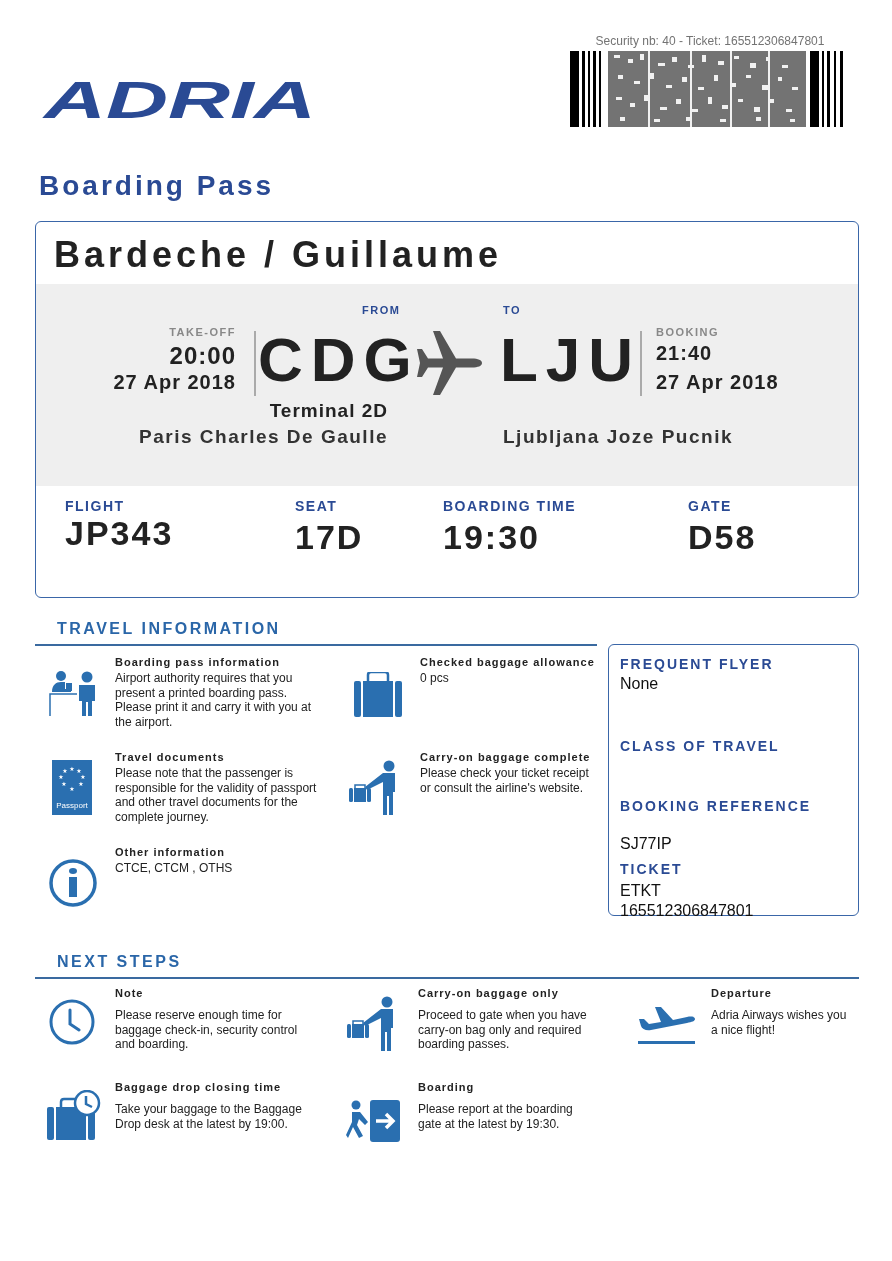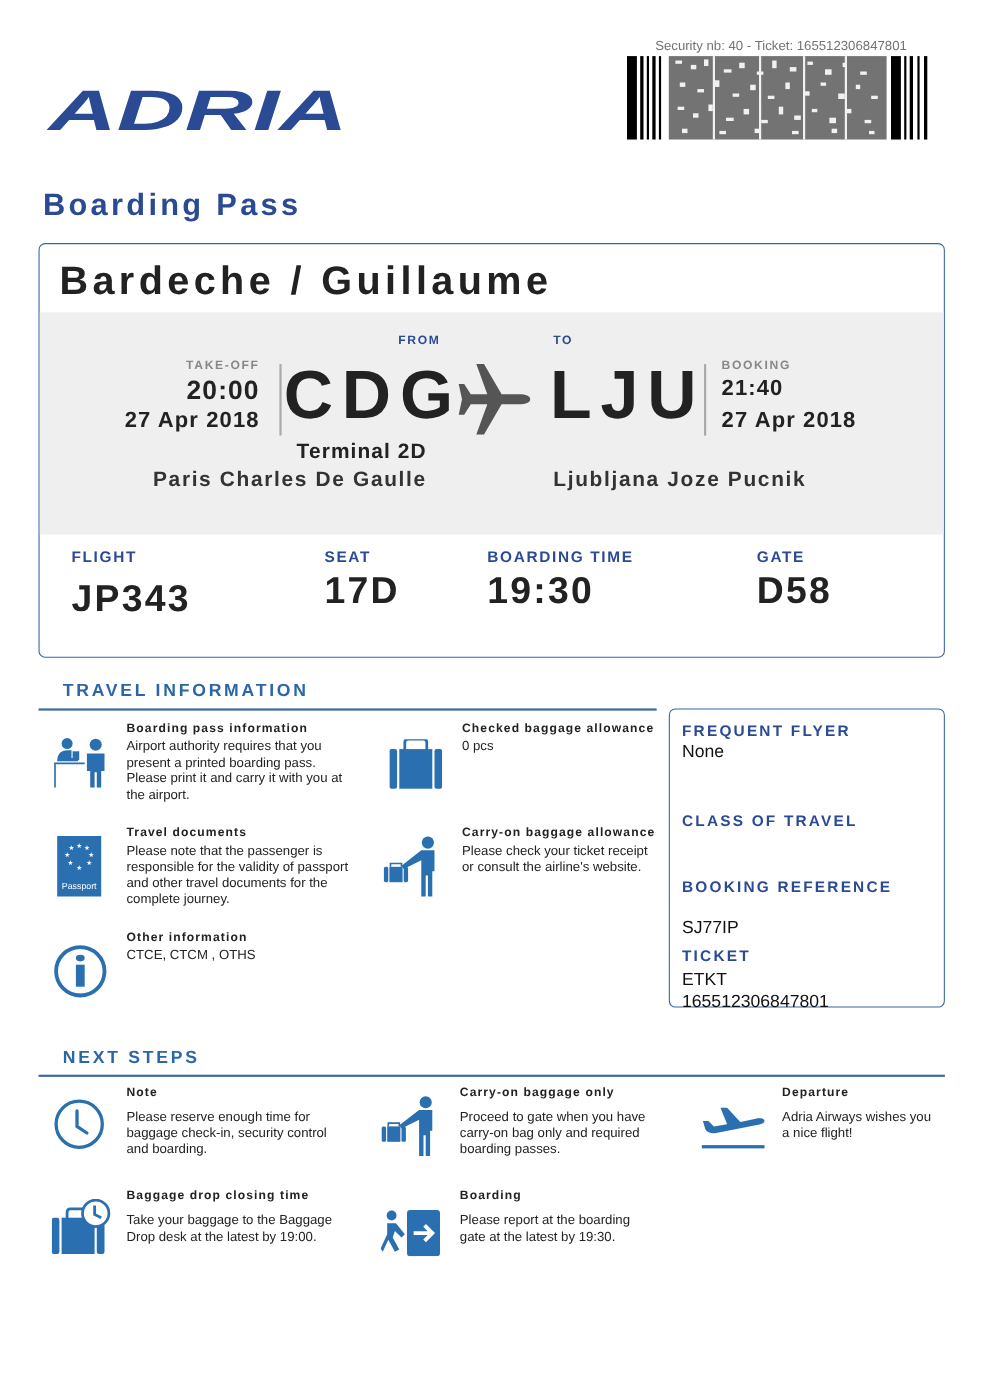--- a/index.html
+++ b/index.html
@@ -157,21 +157,21 @@
     <div class="to-city">Ljubljana Joze Pucnik</div>
 
     <div class="vsep-right"></div>
     <div class="landing-lbl lbl-small lbl-grey">BOOKING</div>
     <div class="landing-time">21:40</div>
     <div class="landing-date">27 Apr 2018</div>
   </div>
 
   <div class="info-col" style="left:29px;">
     <div class="info-lbl">FLIGHT</div>
-    <div class="info-val" style="margin-top:11px;">JP343</div>
+    <div class="info-val" style="margin-top:0;">JP343</div>
   </div>
   <div class="info-col" style="left:259px;">
     <div class="info-lbl">SEAT</div>
     <div class="info-val">17D</div>
   </div>
   <div class="info-col" style="left:407px;">
     <div class="info-lbl">BOARDING TIME</div>
     <div class="info-val">19:30</div>
   </div>
   <div class="info-col" style="left:652px;">
@@ -243,21 +243,21 @@
   <g fill="#2a6fb0">
     <circle cx="42" cy="6" r="5.5"></circle>
     <path d="M36 13 L48 13 L48 32 L46 32 L46 55 L42 55 L42 36 L40 36 L40 55 L36 55 L36 22 L20 30 L18 27 Z"></path>
     <rect x="2" y="28" width="4" height="14" rx="1.5"></rect>
     <rect x="7" y="28" width="12" height="14"></rect>
     <rect x="20" y="28" width="4" height="14" rx="1.5"></rect>
   </g>
   <path d="M8 28 L8 25 L18 25 L18 28" fill="none" stroke="#2a6fb0" stroke-width="1.5"></path>
 </svg>
 <div class="item" style="left:420px; top:751px;">
-  <div class="item-title">Carry-on baggage allowance</div>
+  <div class="item-title">Carry-on baggage complete</div>
   <div class="item-text" style="width:180px;">Please check your ticket receipt or consult the airline's website.</div>
 </div>
 
 <div class="side-box">
   <div class="side-lbl" style="top:11px;">FREQUENT FLYER</div>
   <div class="side-val" style="top:29px;">None</div>
   <div class="side-lbl" style="top:93px;">CLASS OF TRAVEL</div>
   <div class="side-val" style="top:111px;"></div>
   <div class="side-lbl" style="top:153px;">BOOKING REFERENCE</div>
   <div class="side-val" style="top:174px;margin-top:15px;">SJ77IP</div>

